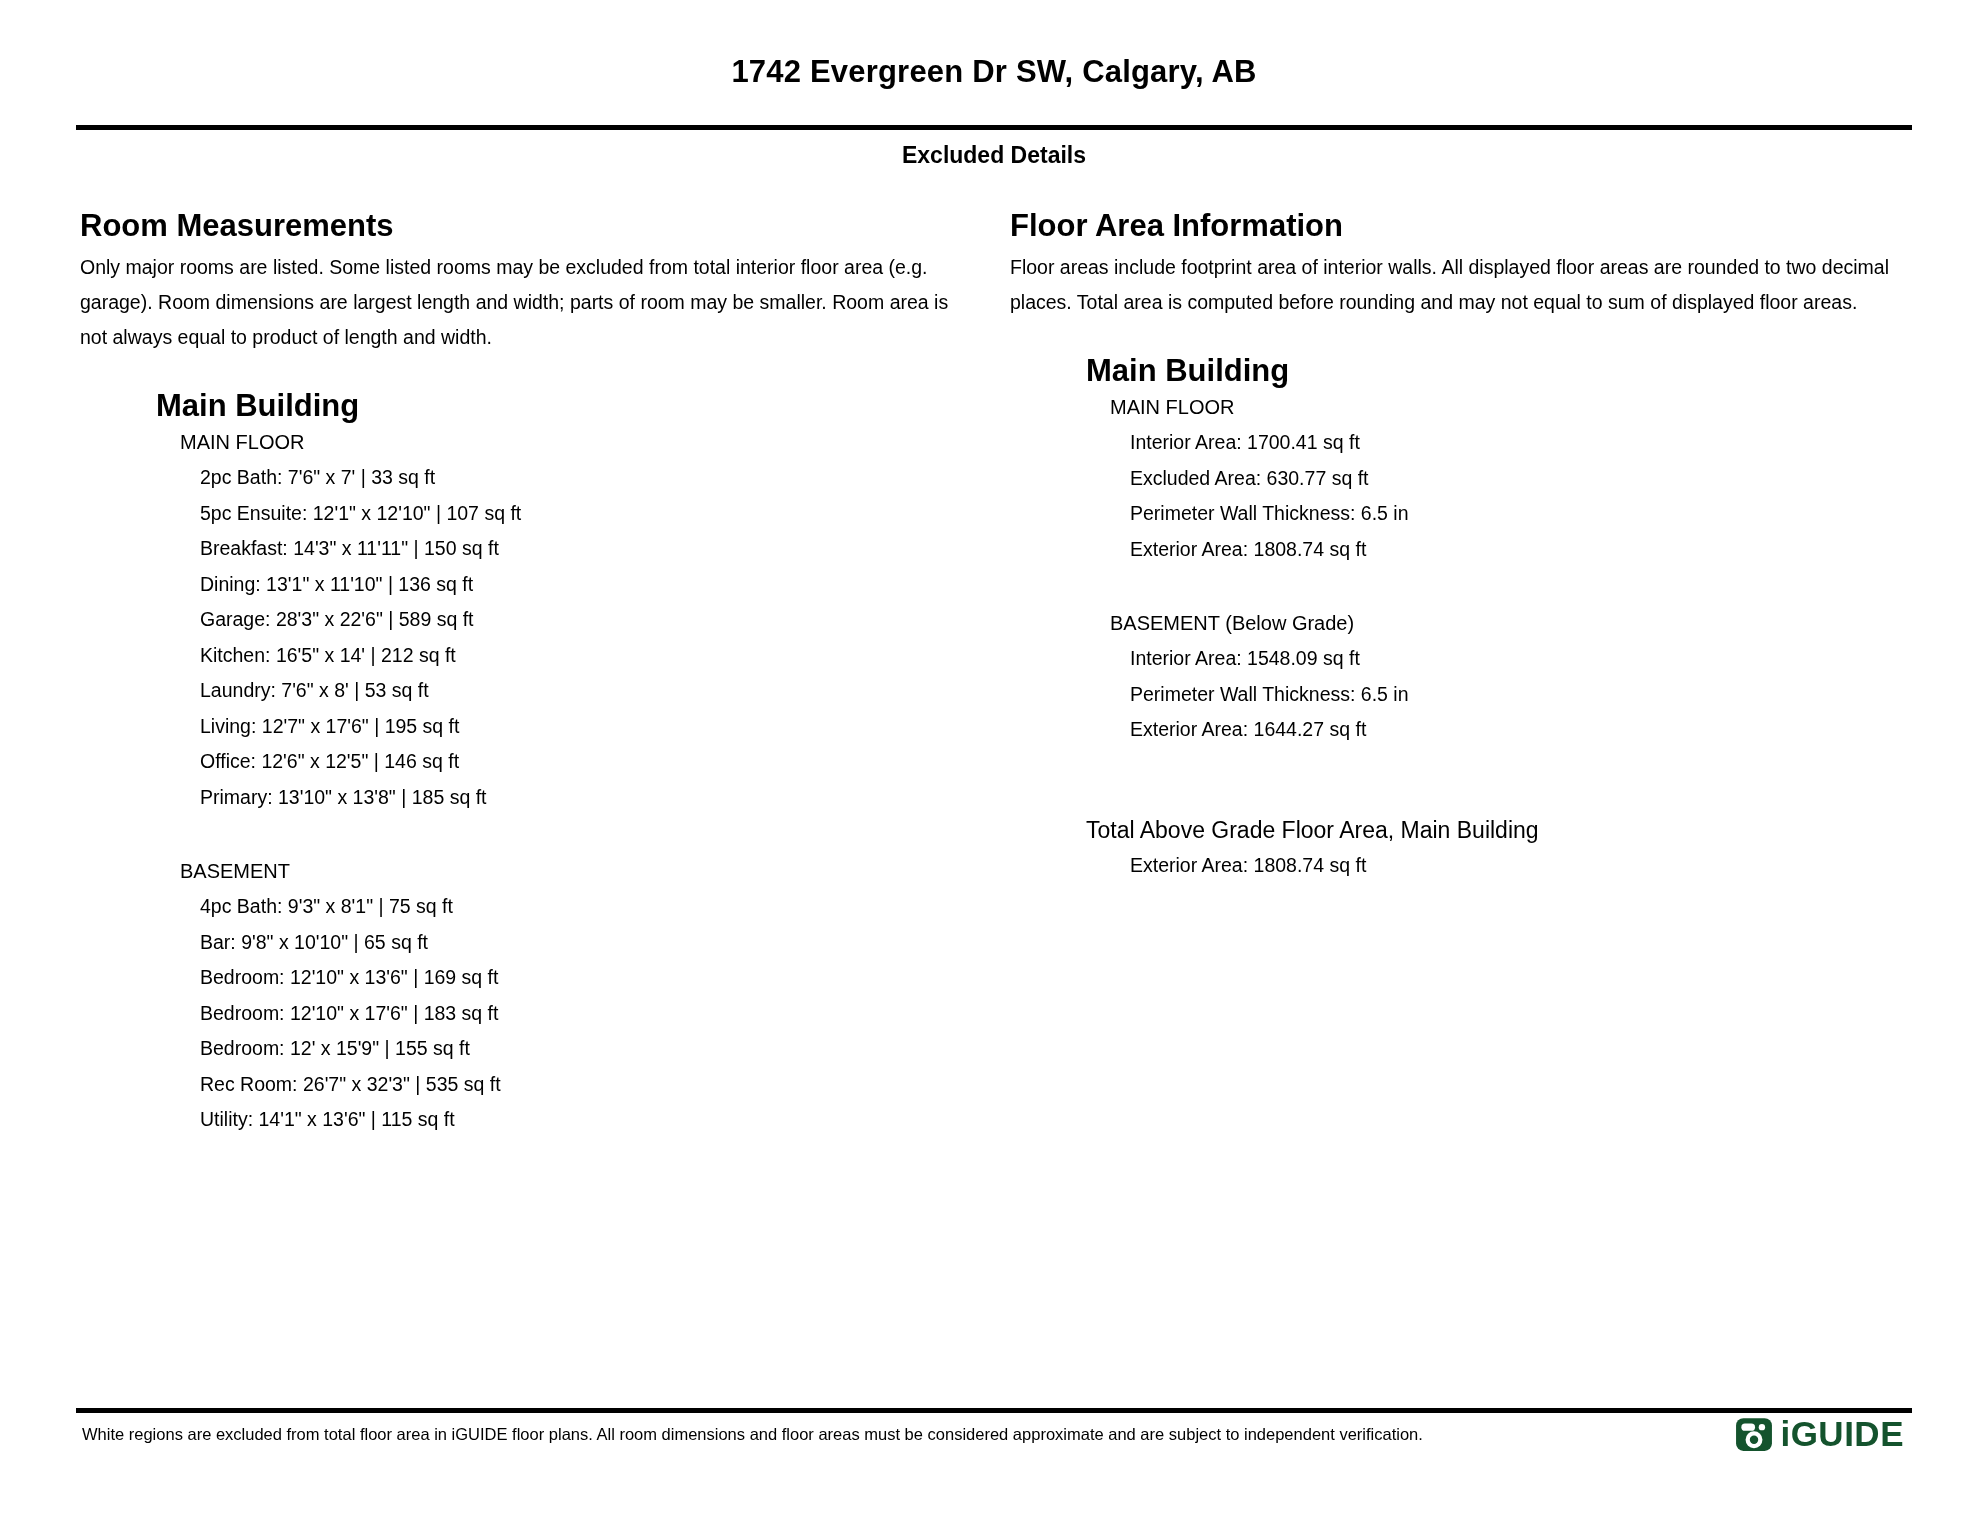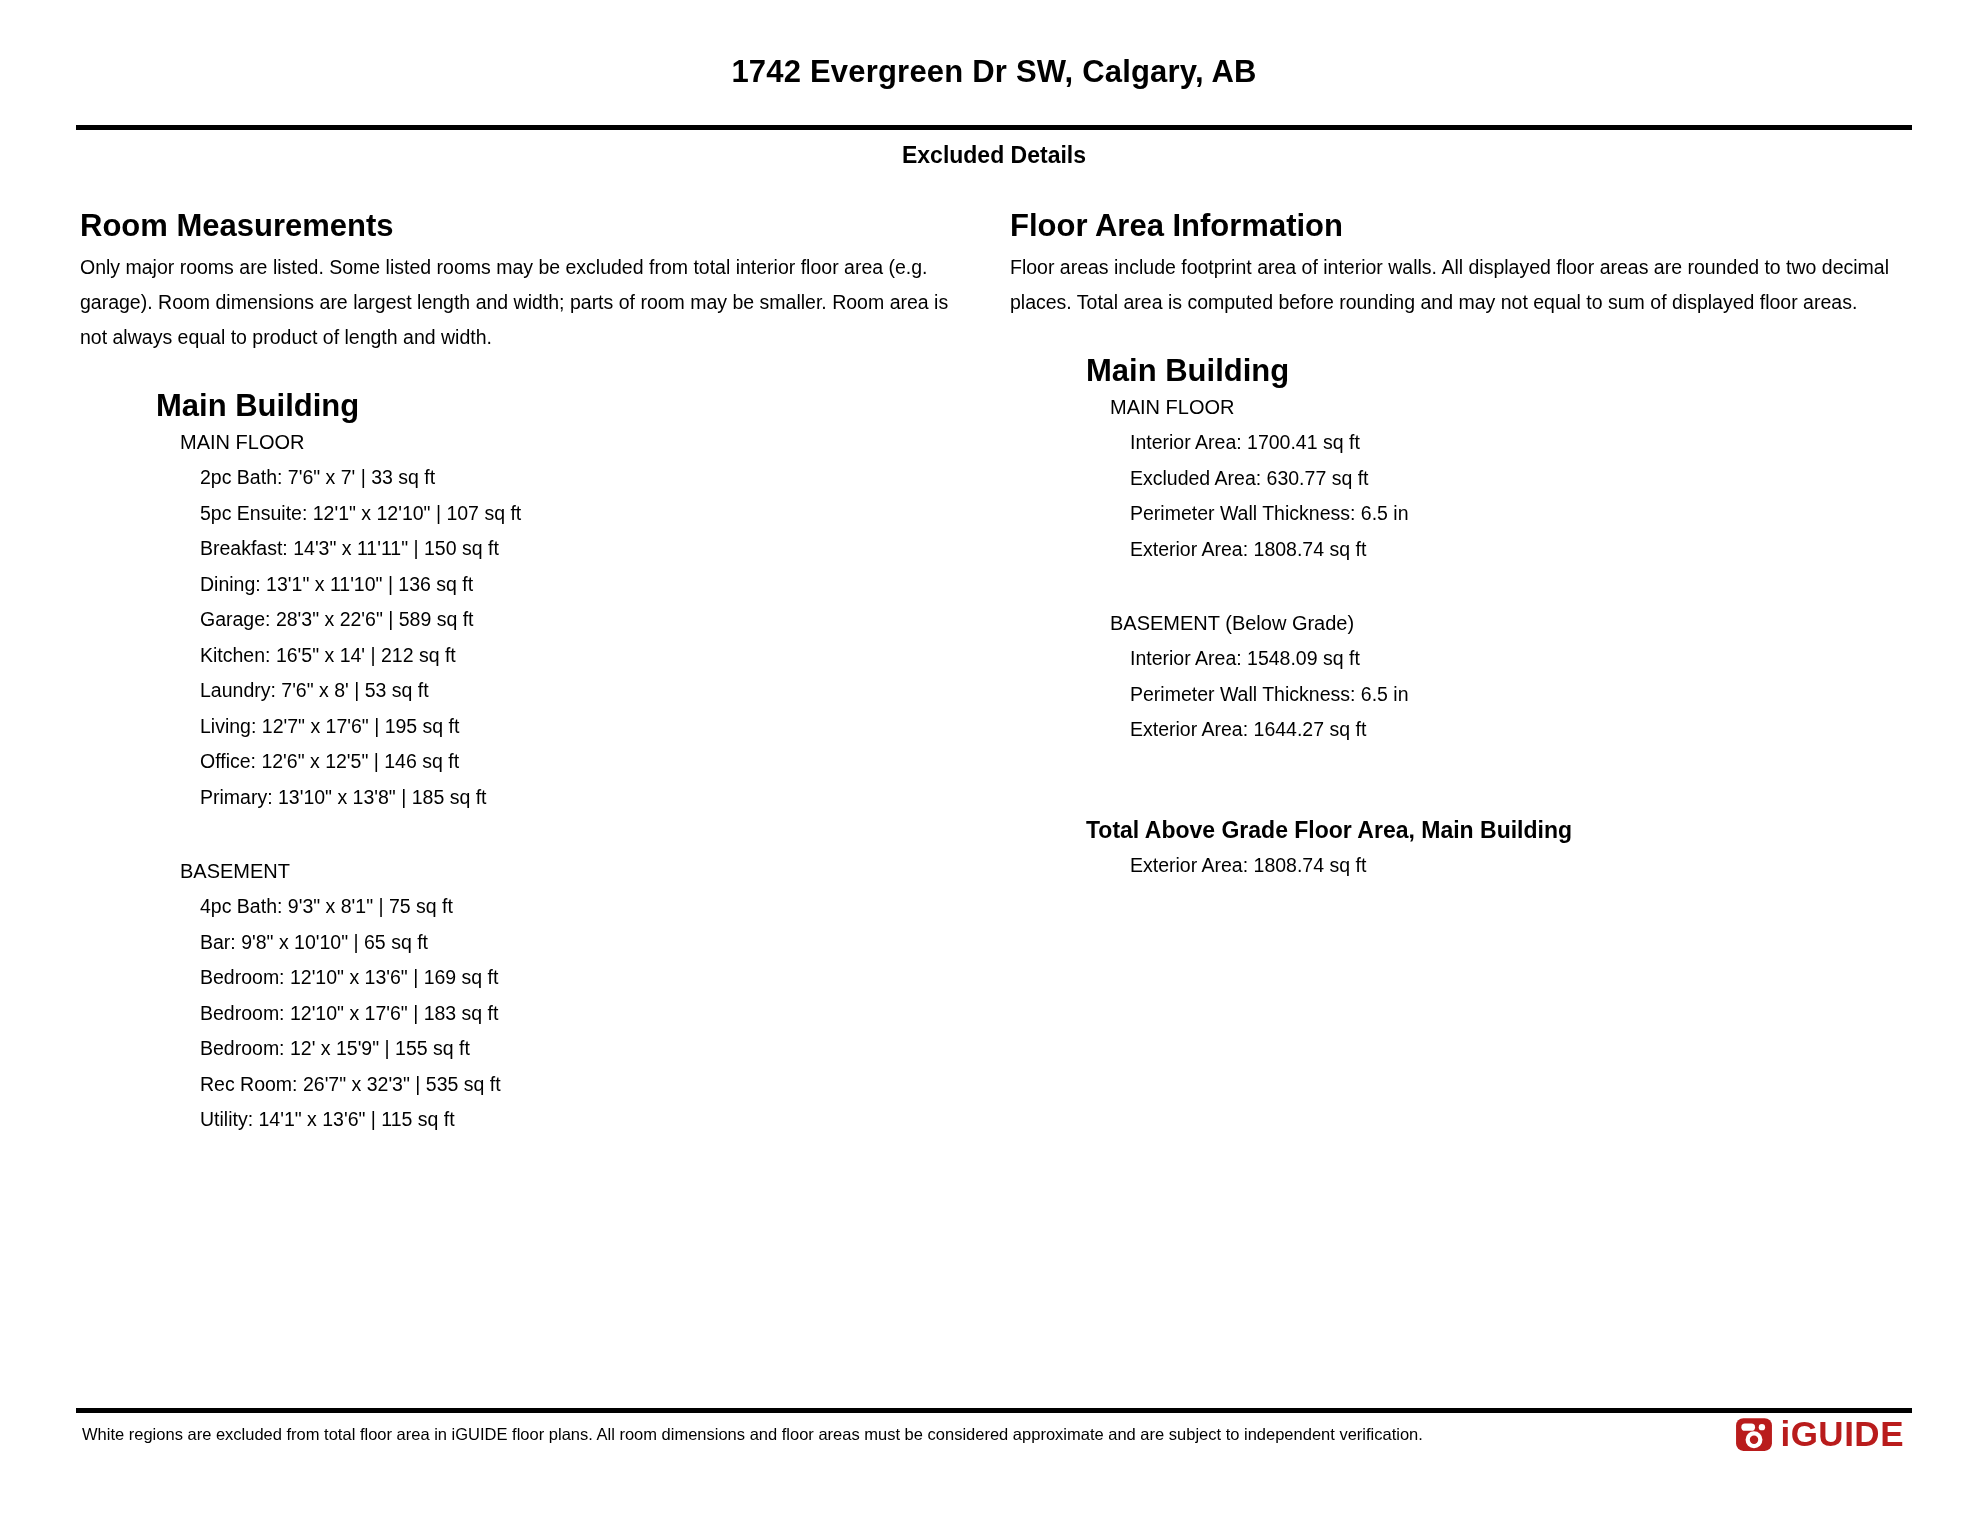--- a/index.html
+++ b/index.html
@@ -39,21 +39,21 @@
   .sec-heading { font-size:31px; font-weight:bold; line-height:32px; margin-bottom:8px; }
   .sec-desc { font-size:19.5px; line-height:35px; }
 
   .building { margin-top:33px; }
   .building-name { font-size:31px; font-weight:bold; line-height:36px; padding-left:76px; }
   .floor + .floor { margin-top:38px; }
   .floor-name { font-size:20px; line-height:36px; padding-left:100px; }
   .line { font-size:19.5px; line-height:35.5px; padding-left:120px; white-space:nowrap; }
 
   .total-block { margin-top:64px; }
-  .total-heading { font-size:23px; font-weight:bold; line-height:36px; padding-left:76px; }
+  .total-heading { font-size:23px; font-weight:normal; line-height:36px; padding-left:76px; }
 
   
   .footer-rule { top:1408px; }
   .disclaimer {
     position:absolute; top:1423px; left:82px; width:1560px;
     font-size:16.5px; line-height:22px; white-space:nowrap;
   }
   .logo {
     position:absolute; top:1414px; right:84px;
     display:flex; align-items:center; gap:7px;
@@ -147,21 +147,21 @@
       <div class="area-list">
 
       <div class="line">Exterior Area: 1808.74 sq ft</div>
         </div>
     </div>
   </section>
 
   <div class="rule footer-rule"></div>
   <p class="disclaimer">White regions are excluded from total floor area in iGUIDE floor plans. All room dimensions and floor areas must be considered approximate and are subject to independent verification.</p>
 
-  <div class="logo" style="color: #b91c1c;">
+  <div class="logo" style="color: #14532d;">
     <span>
       <svg viewBox="0 0 36 36" width="38" height="38" aria-hidden="true">
         <rect x="1" y="3" width="34" height="31" rx="7" fill="currentColor"></rect>
         <rect x="6" y="8" width="13" height="7" rx="3.5" fill="#ffffff"></rect>
         <circle cx="25.5" cy="11.5" r="3" fill="#ffffff"></circle>
         <circle cx="18" cy="23.5" r="8" fill="#ffffff"></circle>
         <circle cx="18" cy="23.5" r="4" fill="currentColor"></circle>
       </svg>
     </span>
     <span class="logo-text">iGUIDE</span>

